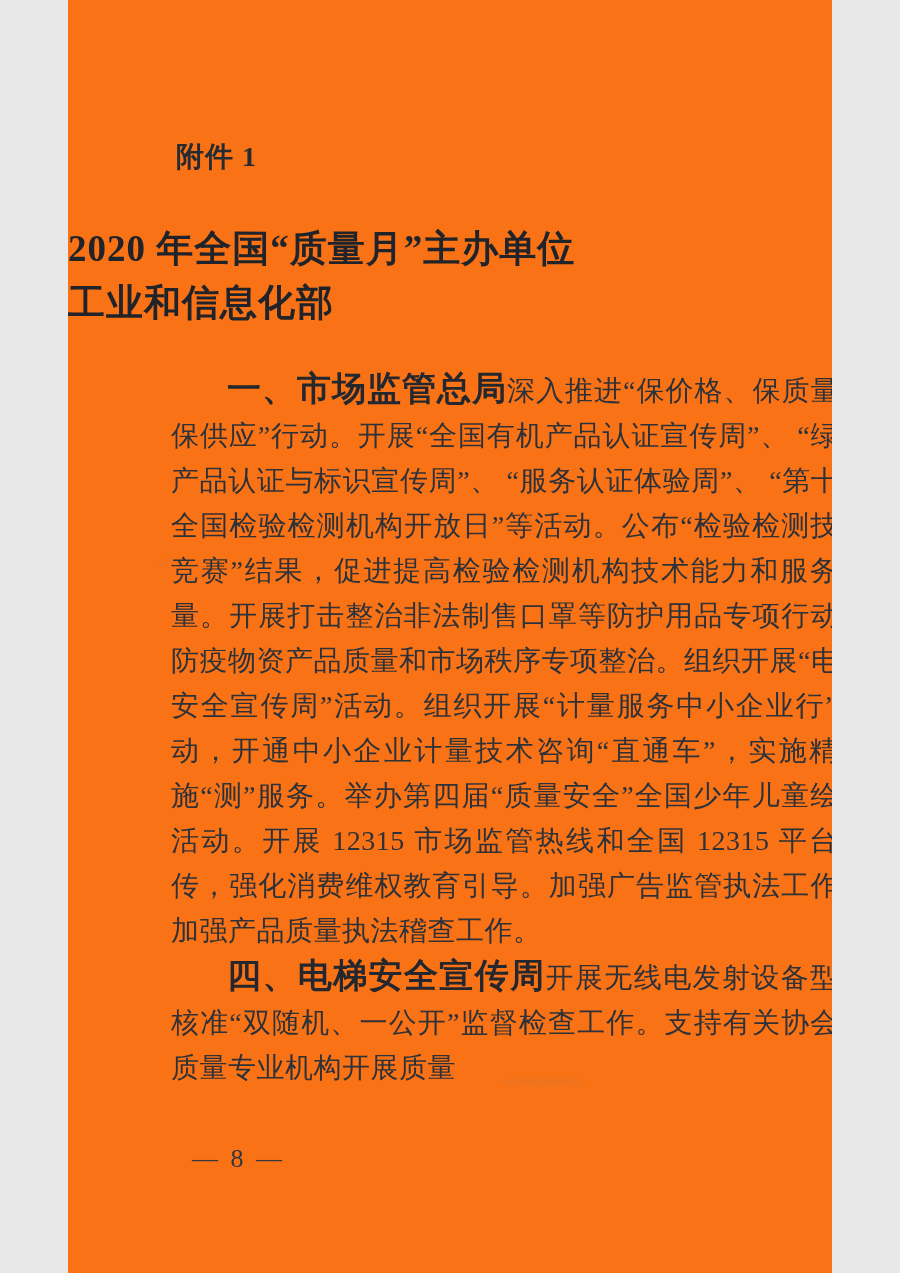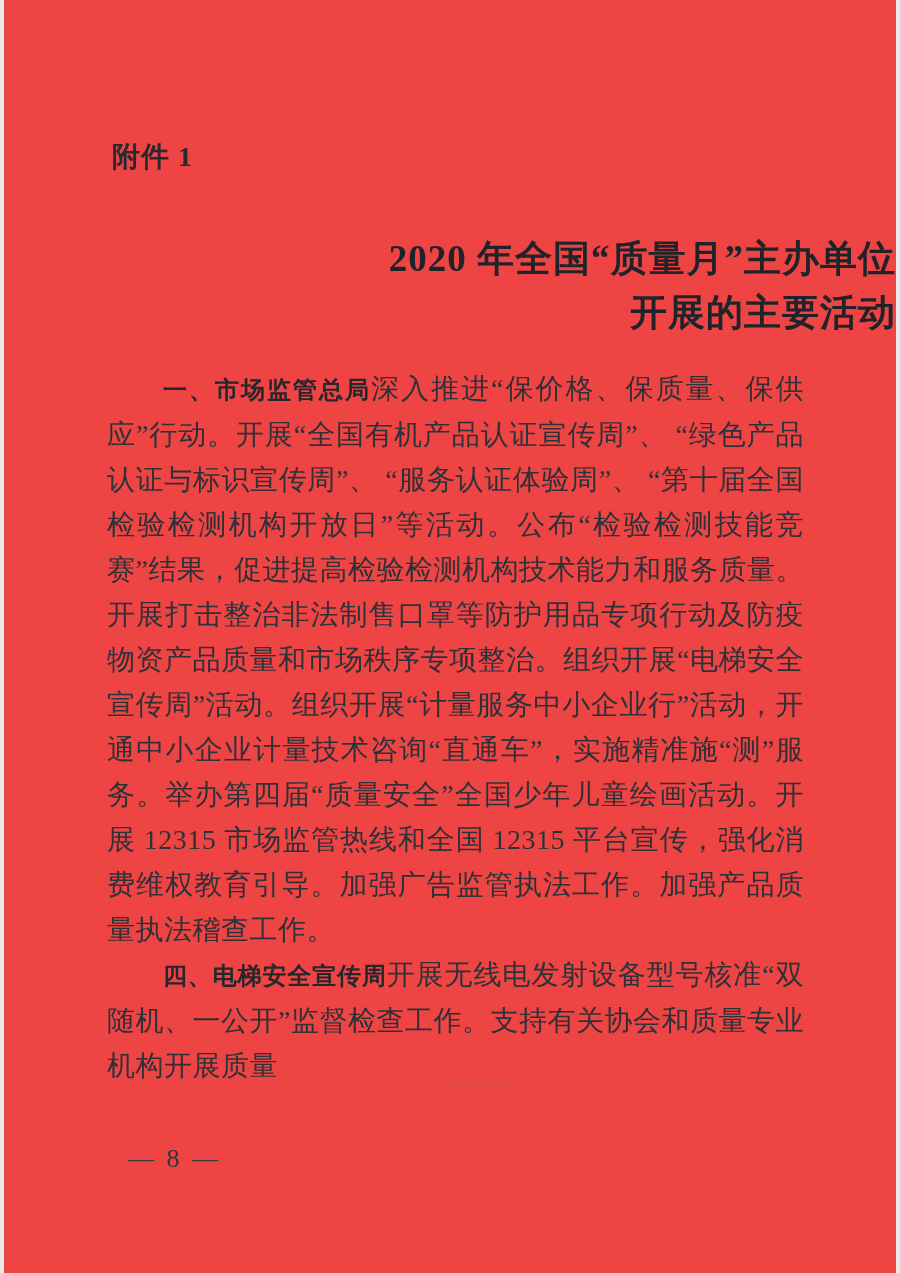--- a/index.html
+++ b/index.html
@@ -2,43 +2,43 @@
 <html><head>
 <meta charset="utf-8">
 <style>
   html, body {
     margin: 0;
     padding: 0;
     background: #e8e8e8;
   }
   .page {
     position: relative;
-    width: 892px;
+    width: 764px;
     height: 1273px;
     margin: 0 auto;
-    background: #ef4444;
+    background: #f97316;
     overflow: hidden;
     font-family: "Liberation Serif", serif;
     color: #2e3238;
   }
   .attachment-label {
     position: absolute;
     left: 108px;
     top: 138px;
     font-size: 28px;
     font-weight: bold;
     color: #262a31;
     letter-spacing: 1px;
   }
   .doc-title {
     position: absolute;
     left: 0;
-    top: 232px;
+    top: 222px;
     width: 100%;
-    text-align: right;
+    text-align: left;
     font-weight: bold;
     font-size: 37px;
     line-height: 54px;
     color: #20242a;
     letter-spacing: 1px;
   }
   .doc-body {
     position: absolute;
     left: 103px;
     top: 366px;
@@ -51,21 +51,21 @@
     letter-spacing: 0.5px;
   }
   .doc-body p {
     margin: 0;
     padding: 0;
     text-indent: 2em;
   }
   .para-lead {
     font-weight: bold;
     font-family: "Liberation Sans", sans-serif;
-    font-size: 24px;
+    font-size: 34px;
     color: #24272d;
   }
   .page-number {
     position: absolute;
     left: 124px;
     top: 1144px;
     font-size: 26px;
     letter-spacing: 3px;
     color: #33373d;
   }
@@ -81,21 +81,21 @@
 </style>
 </head>
 <body>
 
 <div class="page">
 
   <div class="attachment-label">附件 1</div>
 
   <div class="doc-title">
     <div>2020 年全国“质量月”主办单位</div>
-    <div>开展的主要活动</div>
+    <div>工业和信息化部</div>
   </div>
 
   <div class="doc-body">
     <p><span class="para-lead">一、市场监管总局</span><span>深入推进“保价格、保质量、保供应”行动。开展“全国有机产品认证宣传周”、 “绿色产品认证与标识宣传周”、 “服务认证体验周”、 “第十届全国检验检测机构开放日”等活动。公布“检验检测技能竞赛”结果，促进提高检验检测机构技术能力和服务质量。开展打击整治非法制售口罩等防护用品专项行动及防疫物资产品质量和市场秩序专项整治。组织开展“电梯安全宣传周”活动。组织开展“计量服务中小企业行”活动，开通中小企业计量技术咨询“直通车”，实施精准施“测”服务。举办第四届“质量安全”全国少年儿童绘画活动。开展 12315 市场监管热线和全国 12315 平台宣传，强化消费维权教育引导。加强广告监管执法工作。加强产品质量执法稽查工作。</span></p>
     <p><span class="para-lead">四、电梯安全宣传周</span><span>开展无线电发射设备型号核准“双随机、一公开”监督检查工作。支持有关协会和质量专业机构开展质量</span></p>
   </div>
 
   <div class="page-number">— 8 —</div>
 
   <div class="smudge smudge-1"></div>

